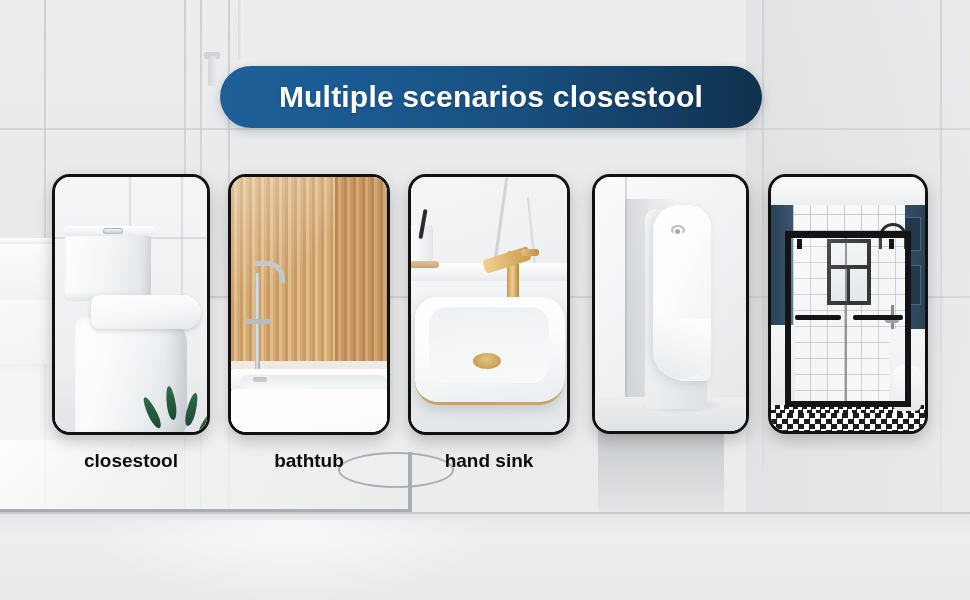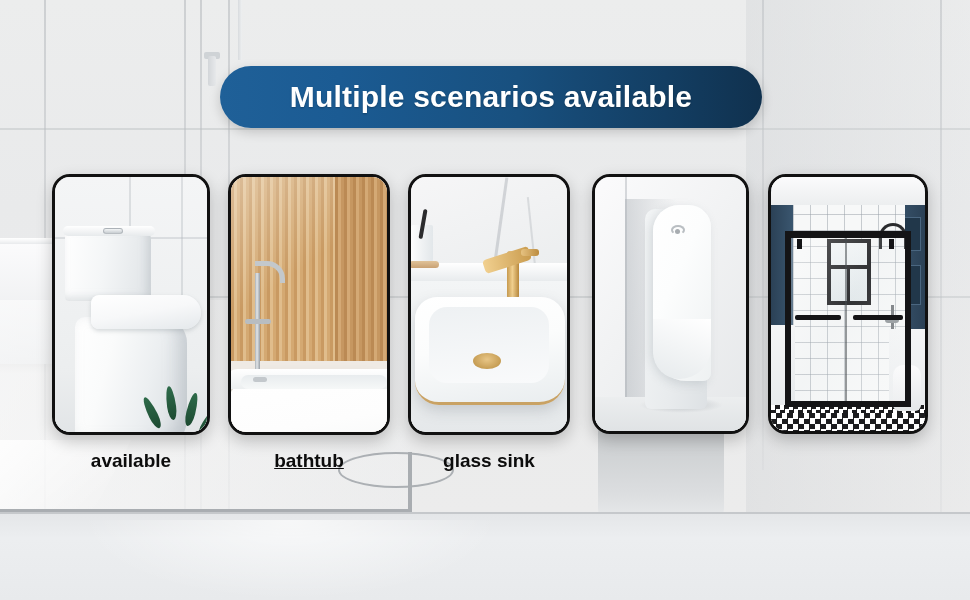--- a/index.html
+++ b/index.html
@@ -559,21 +559,21 @@
 
     <div class="gray-column-top"></div>
     <div class="gray-column"></div>
 
     <div class="floor"></div>
     <div class="floor-line"></div>
     <div class="floor-sheen"></div>
   </div>
 
   <div class="title-pill">
-    <span class="title-text">Multiple scenarios available</span>
+    <span class="title-text">Multiple scenarios closestool</span>
   </div>
 
   <div class="card" style="left:52px; top:174px; width:158px; height:261px;">
     <div class="card-img">
       <div class="c1-bg"></div>
       <div class="c1-tile" style="left:74px; top:0; width:2px; height:120px;"></div>
       <div class="c1-tile" style="left:0; top:60px; width:158px; height:2px;"></div>
       <div class="c1-tile" style="left:126px; top:0; width:2px; height:200px;"></div>
       <div class="c1-floor"></div>
 
@@ -584,62 +584,62 @@
 
       <div class="toilet-seat"></div>
       <div class="c1-plant">
         <div class="c1-leaf" style="left:8px;  top:30px; transform:rotate(-26deg);"></div>
         <div class="c1-leaf" style="left:22px; top:22px; transform:rotate(-8deg);"></div>
         <div class="c1-leaf" style="left:36px; top:28px; transform:rotate(14deg);"></div>
         <div class="c1-leaf" style="left:48px; top:38px; transform:rotate(32deg);"></div>
       </div>
     </div>
   </div>
-  <div class="card-label" style="left:52px; top:450px; width:158px;">available</div>
+  <div class="card-label" style="left:52px; top:450px; width:158px;">closestool</div>
 
   <div class="card" style="left:228px; top:174px; width:162px; height:261px;">
     <div class="card-img">
       <div class="c2-bg"></div>
 
       <div class="c2-wood"></div>
       <div class="c2-wood2"></div>
       <div class="c2-wood-light"></div>
 
       <div class="c2-faucet-arc"></div>
       <div class="c2-faucet-stem"></div>
       <div class="c2-faucet-handle"></div>
       <div class="c2-floor"></div>
       <div class="c2-mat"></div>
       <div class="c2-tub"></div>
       <div class="c2-tub-rim"></div>
       <div class="c2-tub-inner"></div>
       <div class="c2-drain"></div>
     </div>
   </div>
-  <div class="card-label" style="left:228px; top:450px; width:162px;text-decoration:underline;">bathtub</div>
+  <div class="card-label" style="left:228px; top:450px; width:162px;">bathtub</div>
 
   <div class="card" style="left:408px; top:174px; width:162px; height:261px;">
     <div class="card-img">
       <div class="c3-bg"></div>
       <div class="c3-marble"></div>
       <div class="c3-marble2"></div>
       <div class="c3-counter-front"></div>
       <div class="c3-counter"></div>
       <div class="c3-cup"></div>
       <div class="c3-brush"></div>
       <div class="c3-cup-base"></div>
       <div class="c3-faucet-body"></div>
       <div class="c3-faucet-spout"></div>
       <div class="c3-faucet-lever"></div>
       <div class="c3-basin"></div>
       <div class="c3-basin-inner"></div>
       <div class="c3-drain"></div>
     </div>
   </div>
-  <div class="card-label" style="left:408px; top:450px; width:162px;">glass sink</div>
+  <div class="card-label" style="left:408px; top:450px; width:162px;">hand sink</div>
 
   <div class="card" style="left:592px; top:174px; width:157px; height:260px;">
     <div class="card-img">
       <div class="c4-bg"></div>
       <div class="c4-corner"></div>
       <div class="c4-wall-shadow"></div>
       <div class="c4-floor"></div>
       <div class="c4-shadow"></div>
       <div class="c4-body"></div>
       <div class="c4-front"></div>

